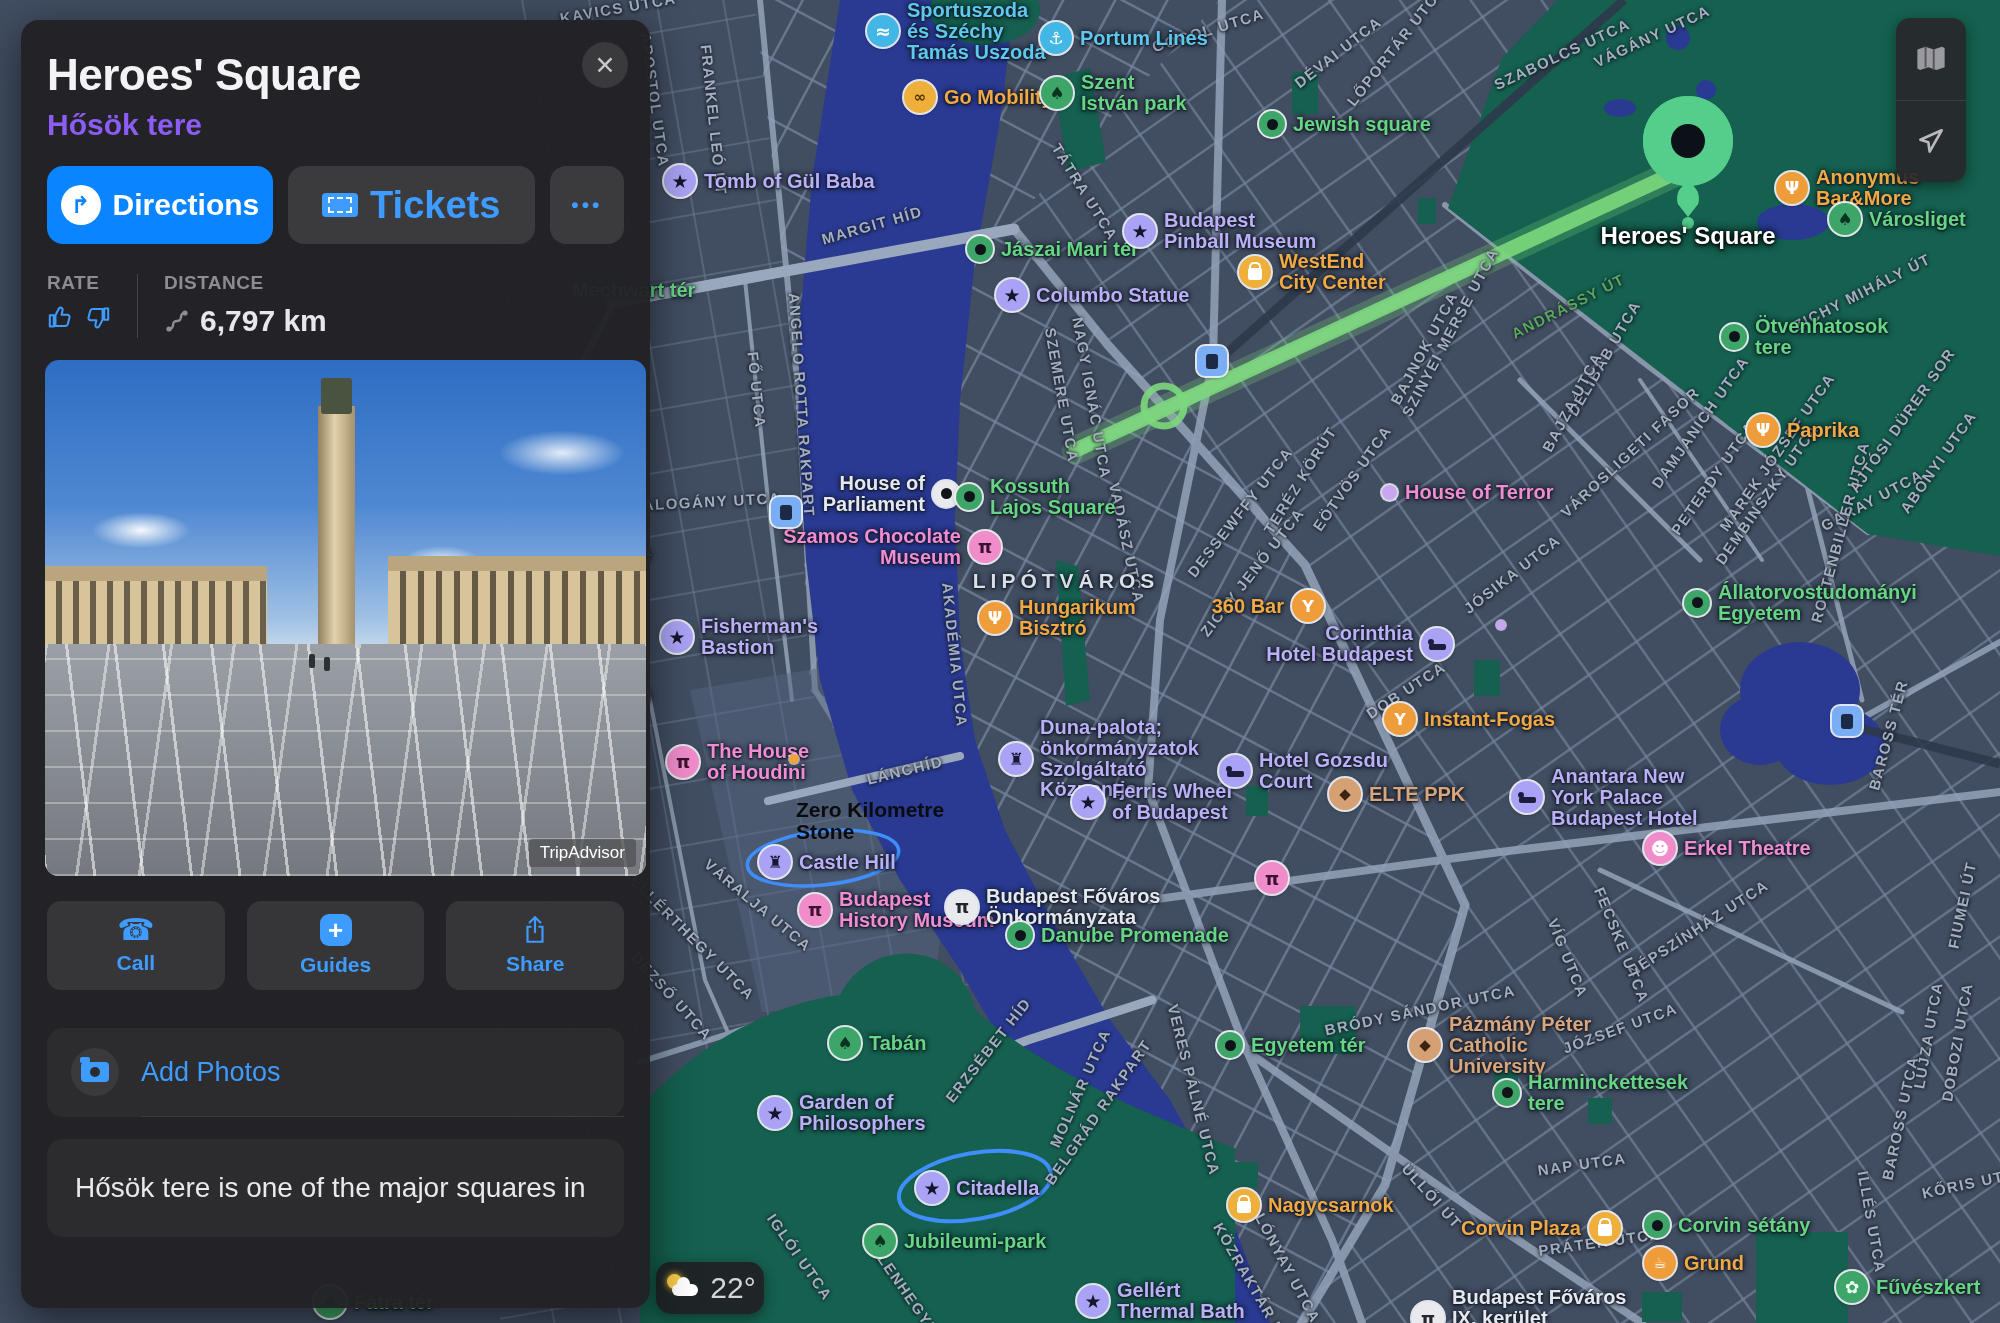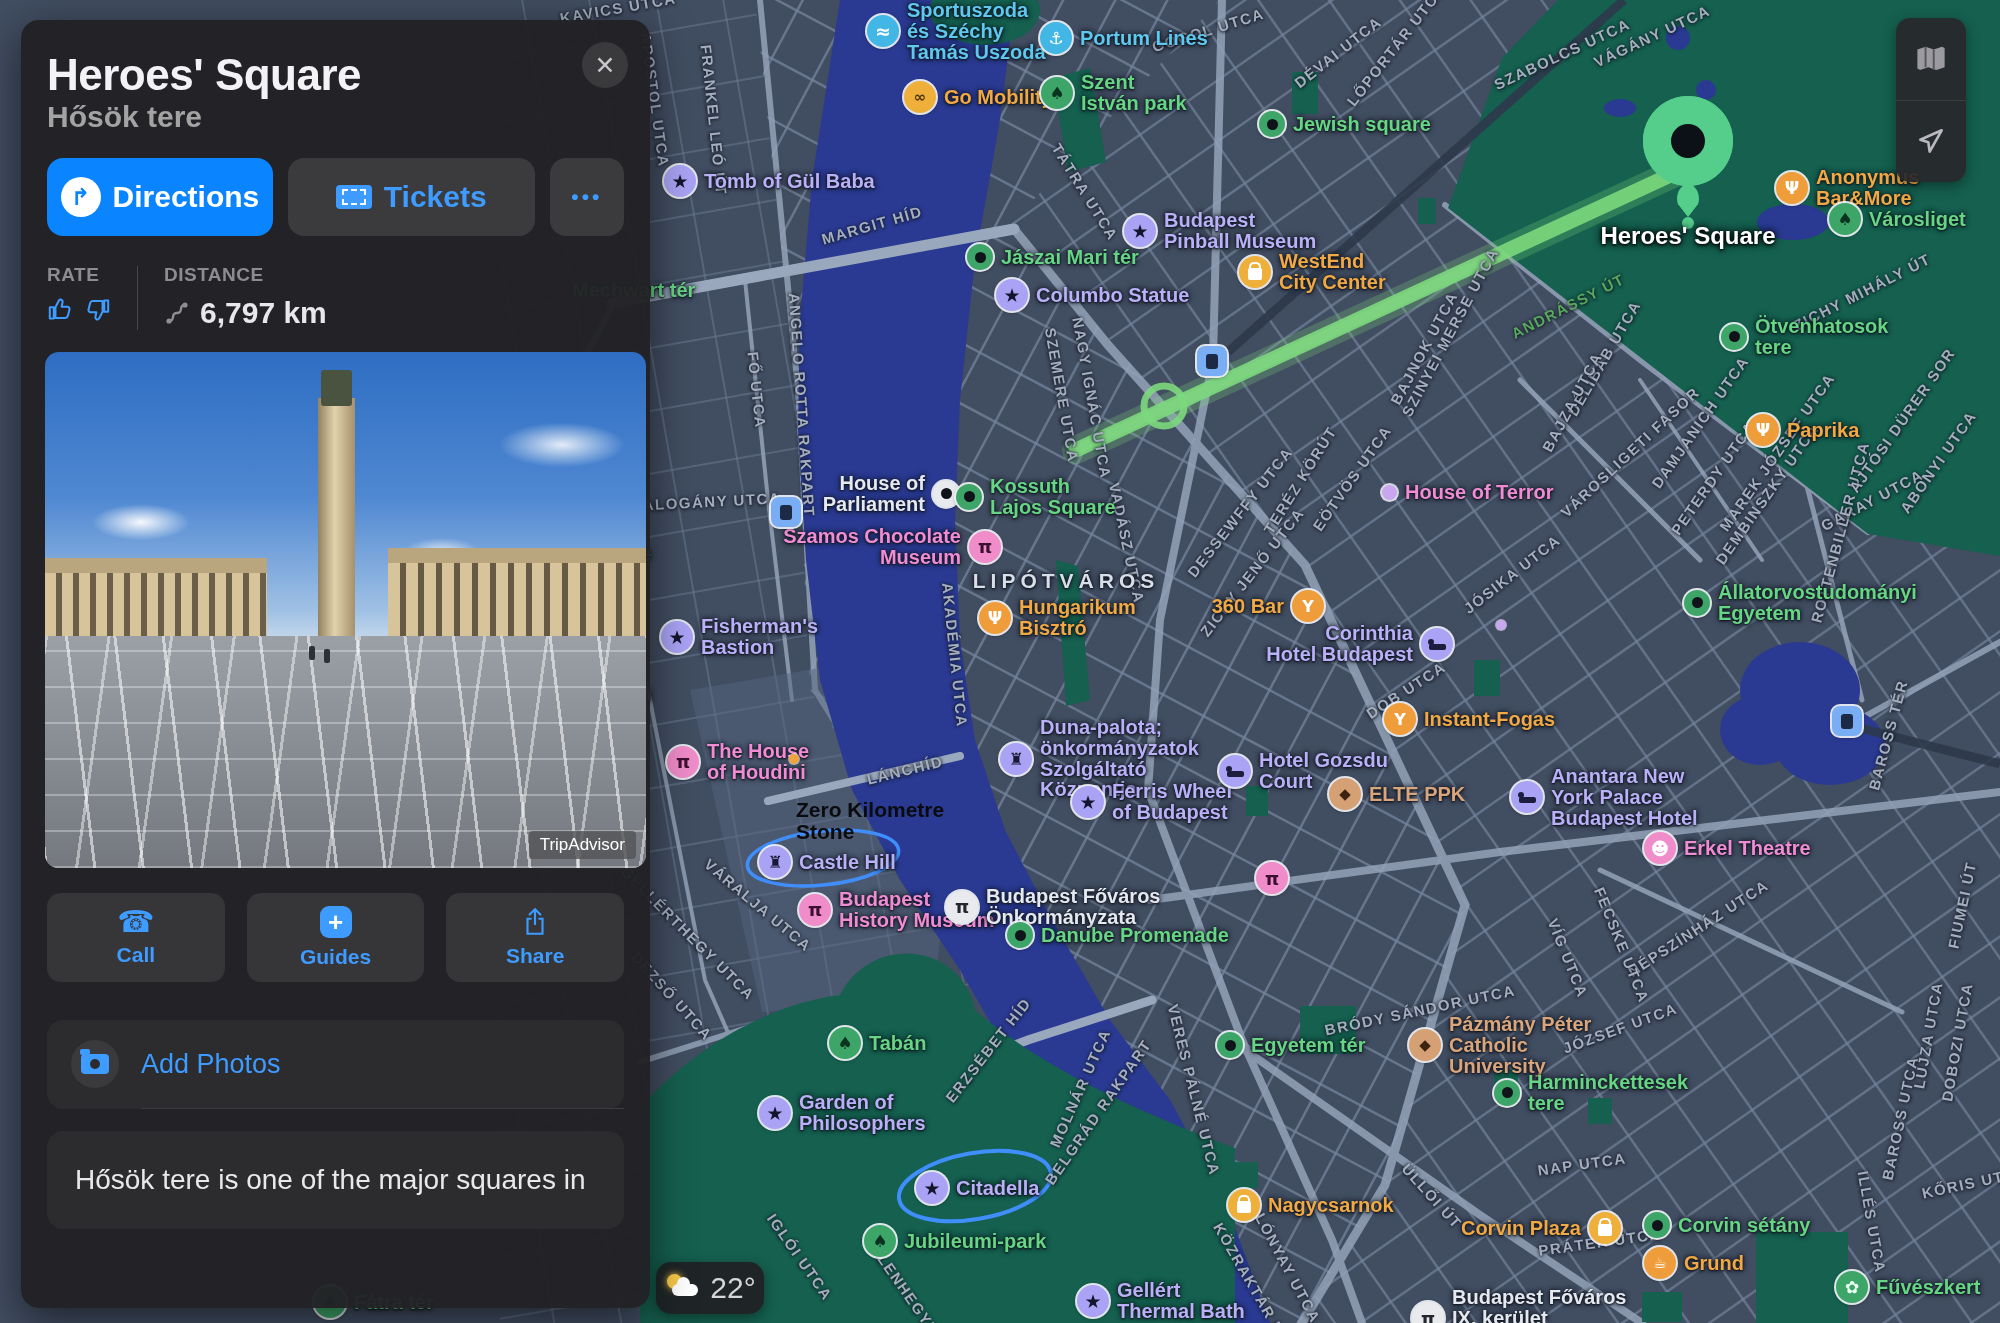--- a/index.html
+++ b/index.html
@@ -73,30 +73,30 @@
   .cloud::before{content:'';position:absolute;left:5px;top:-7px;width:13px;height:13px;background:#fff;border-radius:50%;}
   #mapctrl{position:absolute;left:1896px;top:18px;width:70px;height:164px;background:rgba(40,40,43,.93);border-radius:14px;
     z-index:20;display:flex;flex-direction:column;box-shadow:0 4px 14px rgba(0,0,0,.4);}
   #mapctrl .cbtn{flex:1;display:flex;align-items:center;justify-content:center;}
   #mapctrl .sep{height:1px;background:rgba(255,255,255,.09);}
   
   #panel{position:absolute;left:21px;top:20px;width:629px;height:1288px;background:rgba(34,34,37,.97);
     border-radius:18px;z-index:30;overflow:hidden;box-shadow:0 12px 44px rgba(0,0,0,.55);}
   .p-head{position:relative;padding:30px 26px 0;}
   .p-title{margin:0;font-size:44px;font-weight:700;color:#f3f3f5;letter-spacing:-.5px;}
-  .p-sub{font-size:30px;color:#a3a3a3;font-weight:600;}
+  .p-sub{margin-top:8px;font-size:30px;color:#8b5cf6;font-weight:600;}
   .p-cat{margin-top:7px;font-size:25px;color:#e4e4e8;}
   .closebtn{position:absolute;right:22px;top:22px;width:46px;height:46px;border-radius:50%;background:#3a3a3d;
     display:flex;align-items:center;justify-content:center;color:#c7c7cc;font-size:25px;font-weight:700;cursor:pointer;}
   .p-actions{display:flex;gap:15px;padding:24px 26px 0;}
   .btn{height:78px;border-radius:16px;display:flex;align-items:center;justify-content:center;gap:12px;cursor:pointer;}
   .btn-dir{width:234px;background:#0a84ff;color:#fff;font-size:30px;font-weight:600;}
   .dir-ico{width:40px;height:40px;border-radius:50%;background:#fff;color:#0a84ff;display:flex;align-items:center;justify-content:center;
     font-family:"DejaVu Sans",sans-serif;font-size:23px;font-weight:900;}
-  .btn-tick{width:256px;background:#3b3b3e;color:#3e9bff;font-size:30px;font-weight:600;}
+  .btn-tick{width:256px;background:#3b3b3e;color:#3e9bff;font-size:38px;font-weight:600;}
   .tick-ico{width:36px;height:24px;background:#3e9bff;border-radius:4px;display:flex;align-items:center;justify-content:center;}
   .tick-ico i{display:block;width:20px;height:12px;border:2px dashed rgba(255,255,255,.95);}
   .btn-more{width:77px;background:#3b3b3e;color:#3e9bff;font-size:21px;letter-spacing:3px;font-weight:800;}
   .p-stats{display:flex;align-items:flex-start;padding:28px 26px 0;}
   .stat-label{font-size:19px;font-weight:700;color:#8c8c91;letter-spacing:.5px;}
   .stat-val{display:flex;align-items:center;gap:10px;margin-top:10px;}
   .stat-sep{width:1px;align-self:stretch;background:#47474b;margin:2px 26px 0 26px;}
   .dist-val{font-size:30px;font-weight:600;color:#e8e8ec;}
   .p-photos{display:flex;gap:18px;padding:22px 0 0 24px;}
   .photo-main{position:relative;width:601px;height:516px;border-radius:14px;overflow:hidden;cursor:pointer;flex:0 0 auto;}
@@ -837,21 +837,21 @@
 István park</span>
         </div>
         <div class="poi t-gdot" style="left: 1259px; top: 111px;">
           <span class="pico"></span>
           <span class="ptxt">Jewish square</span>
         </div>
         <div class="poi t-star" style="left: 664px; top: 165px;">
           <span class="pico">★</span>
           <span class="ptxt">Tomb of Gül Baba</span>
         </div>
-        <div class="poi t-gdot" style="left: 967px; top: 244px;">
+        <div class="poi t-gdot" style="left: 967px; top: 236px;">
           <span class="pico"></span>
           <span class="ptxt">Jászai Mari tér</span>
         </div>
         <div class="poi t-star" style="left: 1124px; top: 210px;">
           <span class="pico">★</span>
           <span class="ptxt">Budapest
 Pinball Museum</span>
         </div>
         <div class="poi t-bag" style="left: 1239px; top: 251px;">
           <span class="pico"></span>

